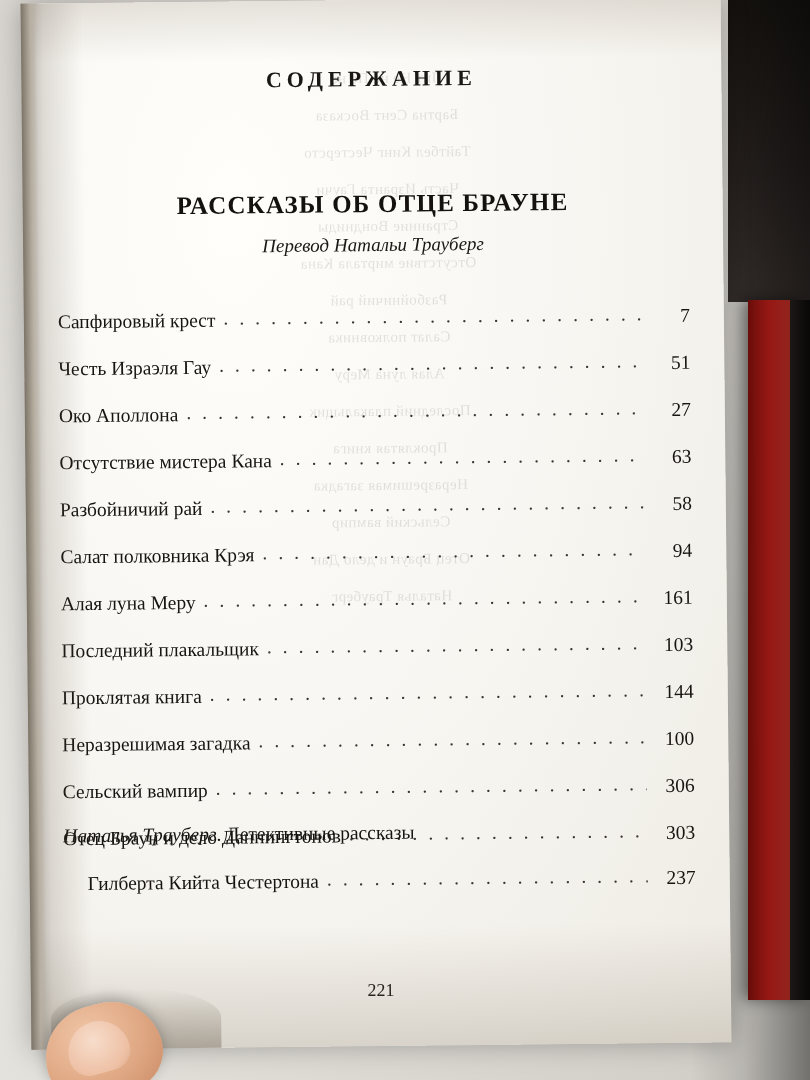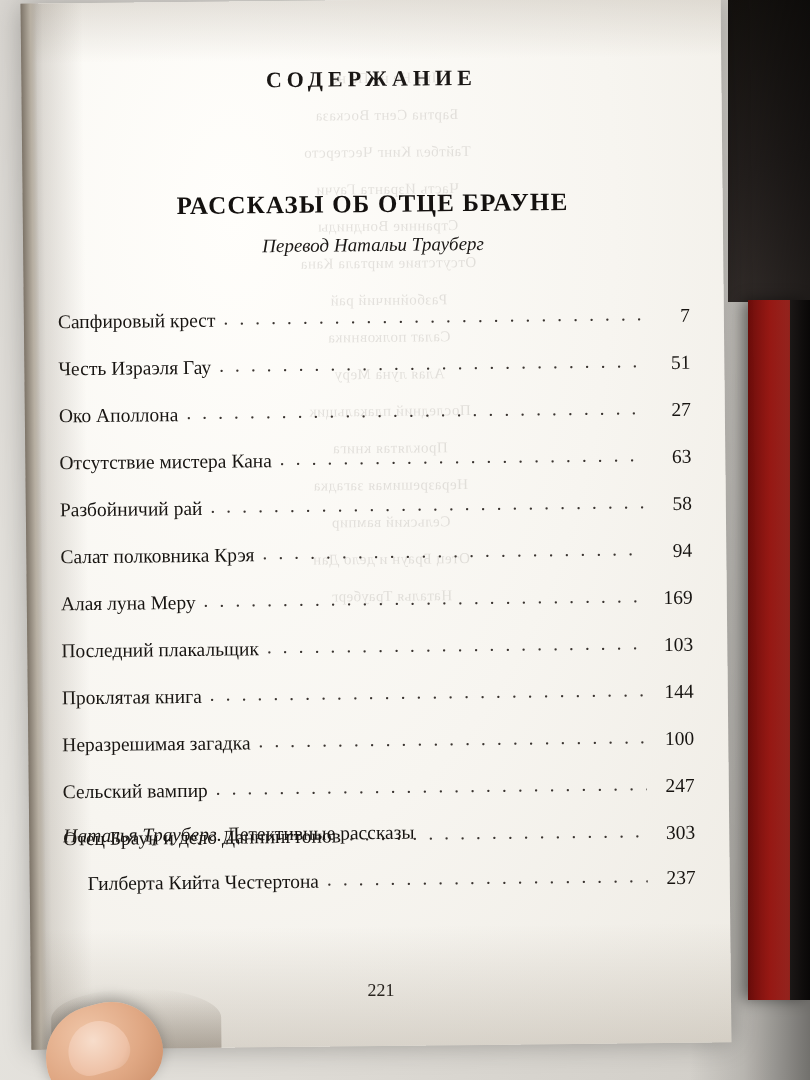--- a/index.html
+++ b/index.html
@@ -302,21 +302,21 @@
 
         <div class="toc-row">
           <span class="toc-label">Салат полковника Крэя</span>
           <span class="leader">. . . . . . . . . . . . . . . . . . . . . . . . . . . . . . . . . . . . . . . . . . . . . . . . . . . . . . . . .</span>
           <span class="toc-page">94</span>
         </div>
 
         <div class="toc-row">
           <span class="toc-label">Алая луна Меру</span>
           <span class="leader">. . . . . . . . . . . . . . . . . . . . . . . . . . . . . . . . . . . . . . . . . . . . . . . . . . . . . . . . .</span>
-          <span class="toc-page">169</span>
+          <span class="toc-page">161</span>
         </div>
 
         <div class="toc-row">
           <span class="toc-label">Последний плакальщик</span>
           <span class="leader">. . . . . . . . . . . . . . . . . . . . . . . . . . . . . . . . . . . . . . . . . . . . . . . . . . . . . . . . .</span>
           <span class="toc-page">103</span>
         </div>
 
         <div class="toc-row">
           <span class="toc-label">Проклятая книга</span>
@@ -326,21 +326,21 @@
 
         <div class="toc-row">
           <span class="toc-label">Неразрешимая загадка</span>
           <span class="leader">. . . . . . . . . . . . . . . . . . . . . . . . . . . . . . . . . . . . . . . . . . . . . . . . . . . . . . . . .</span>
           <span class="toc-page">100</span>
         </div>
 
         <div class="toc-row">
           <span class="toc-label">Сельский вампир</span>
           <span class="leader">. . . . . . . . . . . . . . . . . . . . . . . . . . . . . . . . . . . . . . . . . . . . . . . . . . . . . . . . .</span>
-          <span class="toc-page">247</span>
+          <span class="toc-page">306</span>
         </div>
 
         <div class="toc-row">
           <span class="toc-label">Отец Браун и дело Даннингтонов</span>
           <span class="leader">. . . . . . . . . . . . . . . . . . . . . . . . . . . . . . . . . . . . . . . . . . . . . . . . . . . . . . . . .</span>
           <span class="toc-page">303</span>
         </div>
 
       </div>
 

